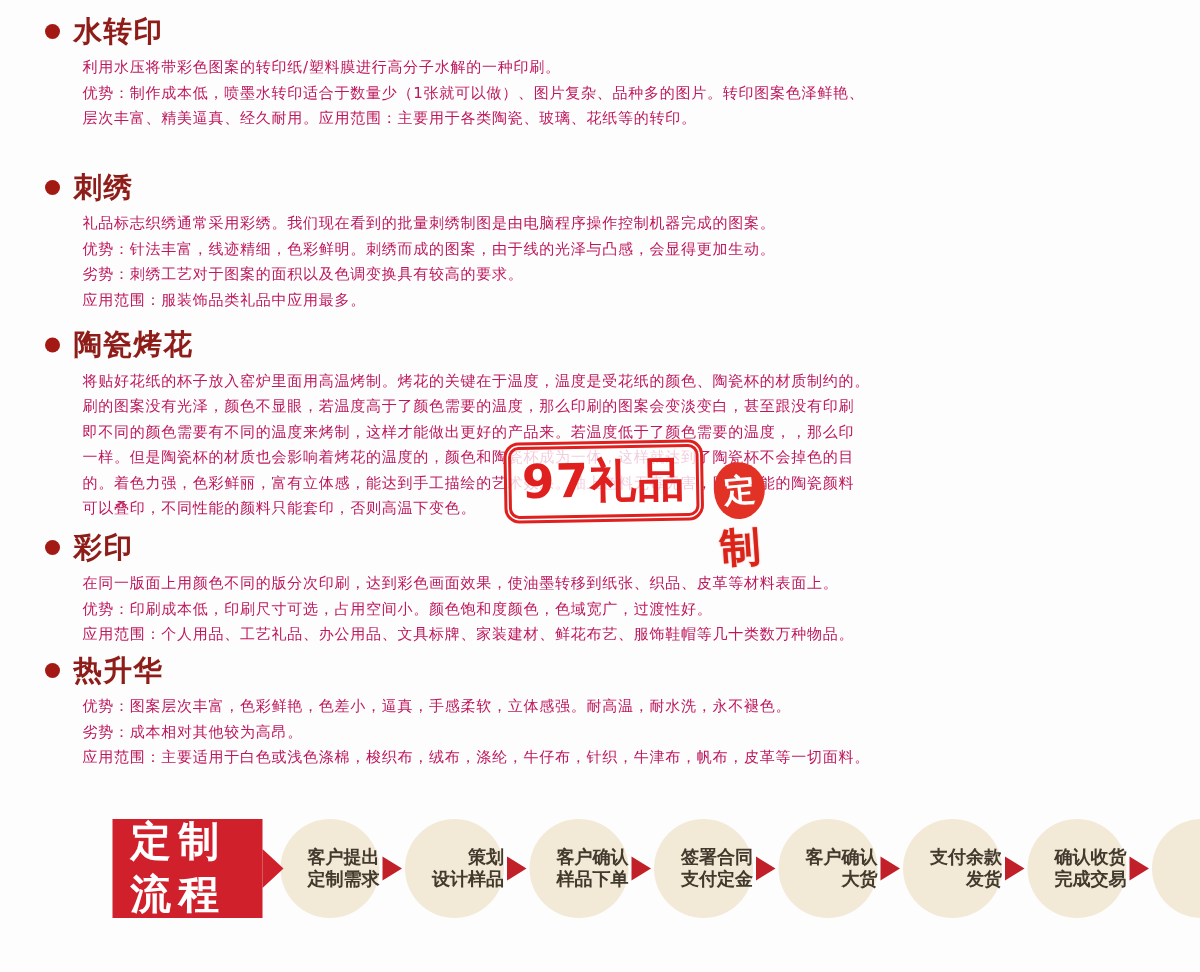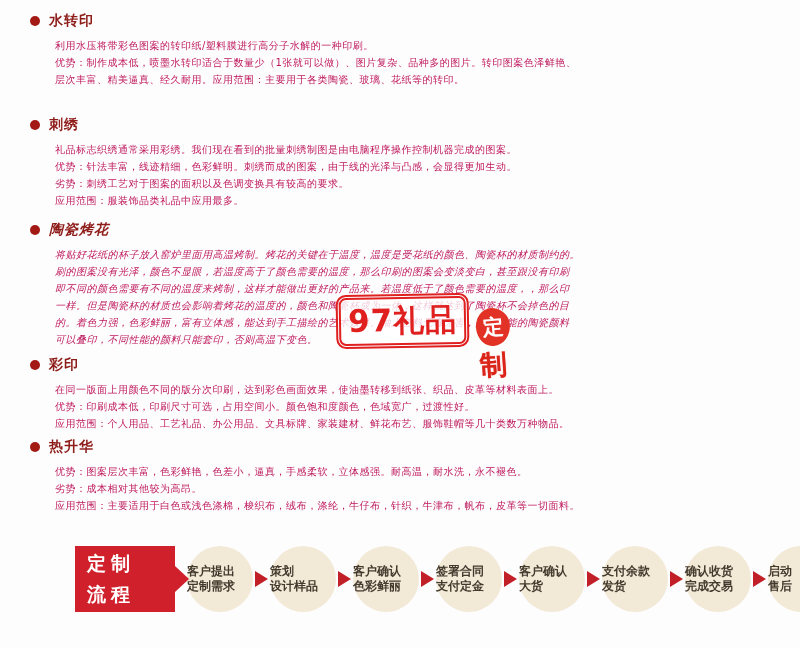--- a/index.html
+++ b/index.html
@@ -9,26 +9,26 @@
     font-family:"DejaVu Sans", sans-serif;
     position:relative;
     overflow:hidden;
   }
   .page { padding:12px 6px 0 30px; position:relative; }
 
   
   .section { }
   .s1 { margin-bottom:28px; }
   .s2 { margin-bottom:12px; }
-  .s3 { margin-bottom:8px;font-style:italic; }
+  .s3 { margin-bottom:8px; }
   .s4 { margin-bottom:30px; }
   .s5 { margin-bottom:6px; }
   .sec-head { display:flex; align-items:center; gap:9px; height:18px; margin-bottom:7px; }
   .bullet { width:10px; height:10px; border-radius:50%; background:#a31a15; flex-shrink:0; }
-  .sec-title { color:#8e1d1a; font-weight:bold; font-size:14px; letter-spacing:1px; }
+  .sec-title { color:#8e1d1a; font-weight:bold; font-size:19px; letter-spacing:1px; }
   .sec-body { padding-left:25px; padding-right:2px; color:#be185d; font-size:10px; line-height:17px; letter-spacing:0.5px; }
 
   
   .watermark { position:absolute; left:336px; top:294px; display:flex; align-items:flex-start; z-index:5; }
   .wm-brand {
     border:5px double #e01f1f; border-radius:10px;
     padding:1px 7px;
     color:#e01f1f; font-size:31px; font-weight:bold; letter-spacing:1px;
     background:rgba(255,255,255,0.78);
     transform:rotate(-1deg);
@@ -44,35 +44,35 @@
   .seal-bottom {
     margin-top:1px; color:#da2418; font-size:27px; font-weight:bold;
     transform:rotate(-4deg); text-shadow:0 0 1px #e66;
   }
 
   
   .flow { display:flex; align-items:center; margin-left:45px; height:70px; }
   .flow-label {
     position:relative; background:#d0202c; color:#ffffff;
     width:88px; height:66px; flex-shrink:0;
-    display:flex; flex-direction:column; justify-content:center;
-    padding-left:12px; font-size:19px; font-weight:bold;
+    display:flex; flex-direction:column; justify-content:space-between;
+    padding-left:12px; font-size:27px; font-weight:bold;
     letter-spacing:5px; line-height:31px;
   }
   .flow-label::after {
     content:""; position:absolute; right:-14px; top:50%; transform:translateY(-50%);
     width:0; height:0;
     border-left:14px solid #d0202c;
     border-top:13px solid transparent;
     border-bottom:13px solid transparent;
   }
   .flow-steps { display:flex; align-items:center; margin-left:12px; }
   .step-circle {
     width:66px; height:66px; border-radius:50%; background:#f3e9d7;
-    display:flex; flex-direction:column; align-items:flex-start; justify-content:center;
+    display:flex; flex-direction:column; align-items:flex-end; justify-content:center;
     font-size:12px; font-weight:bold; color:#433a2e; line-height:15px;
     text-align:center; flex-shrink:0;
   }
   .flow-arrow {
     width:0; height:0; flex-shrink:0; margin:0 2px;
     border-left:13px solid #c22028;
     border-top:8px solid transparent;
     border-bottom:8px solid transparent;
   }
 </style>
@@ -164,21 +164,21 @@
         <span>定制需求</span>
       </div>
       <div class="flow-arrow"></div>
       <div class="step-circle">
         <span>策划</span>
         <span>设计样品</span>
       </div>
       <div class="flow-arrow"></div>
       <div class="step-circle">
         <span>客户确认</span>
-        <span>色彩鲜丽</span>
+        <span>样品下单</span>
       </div>
       <div class="flow-arrow"></div>
       <div class="step-circle">
         <span>签署合同</span>
         <span>支付定金</span>
       </div>
       <div class="flow-arrow"></div>
       <div class="step-circle">
         <span>客户确认</span>
         <span>大货</span>

